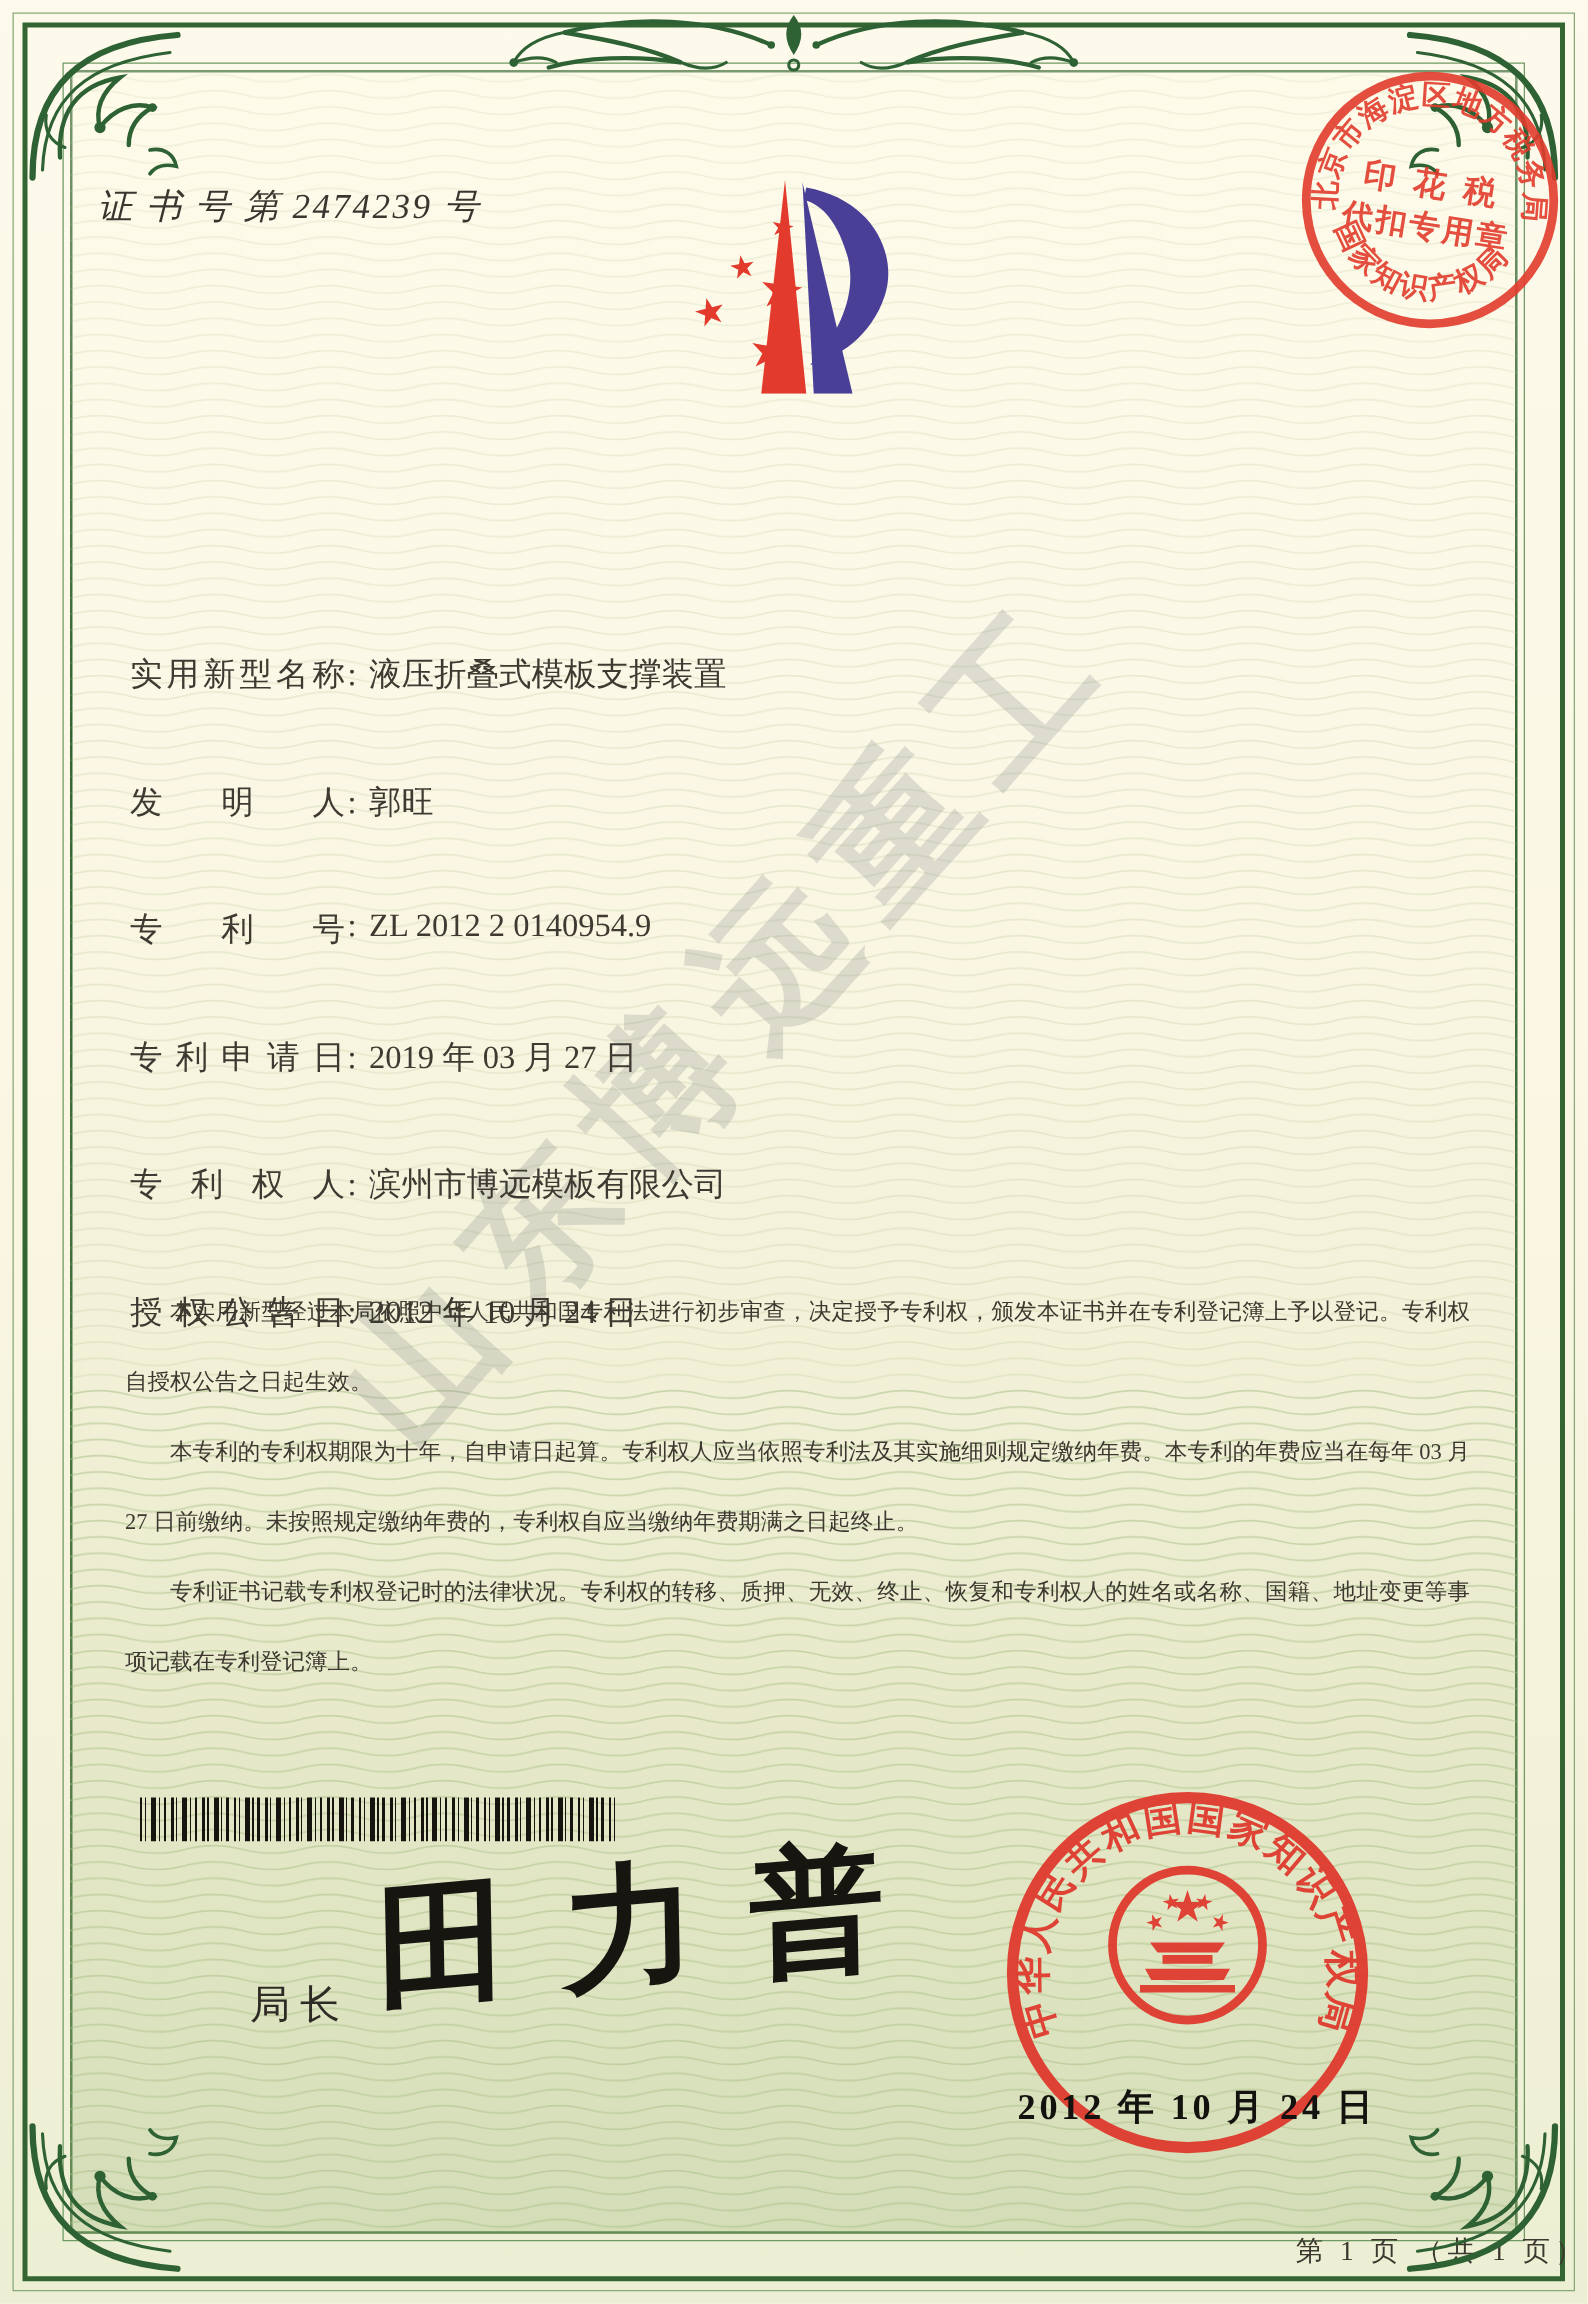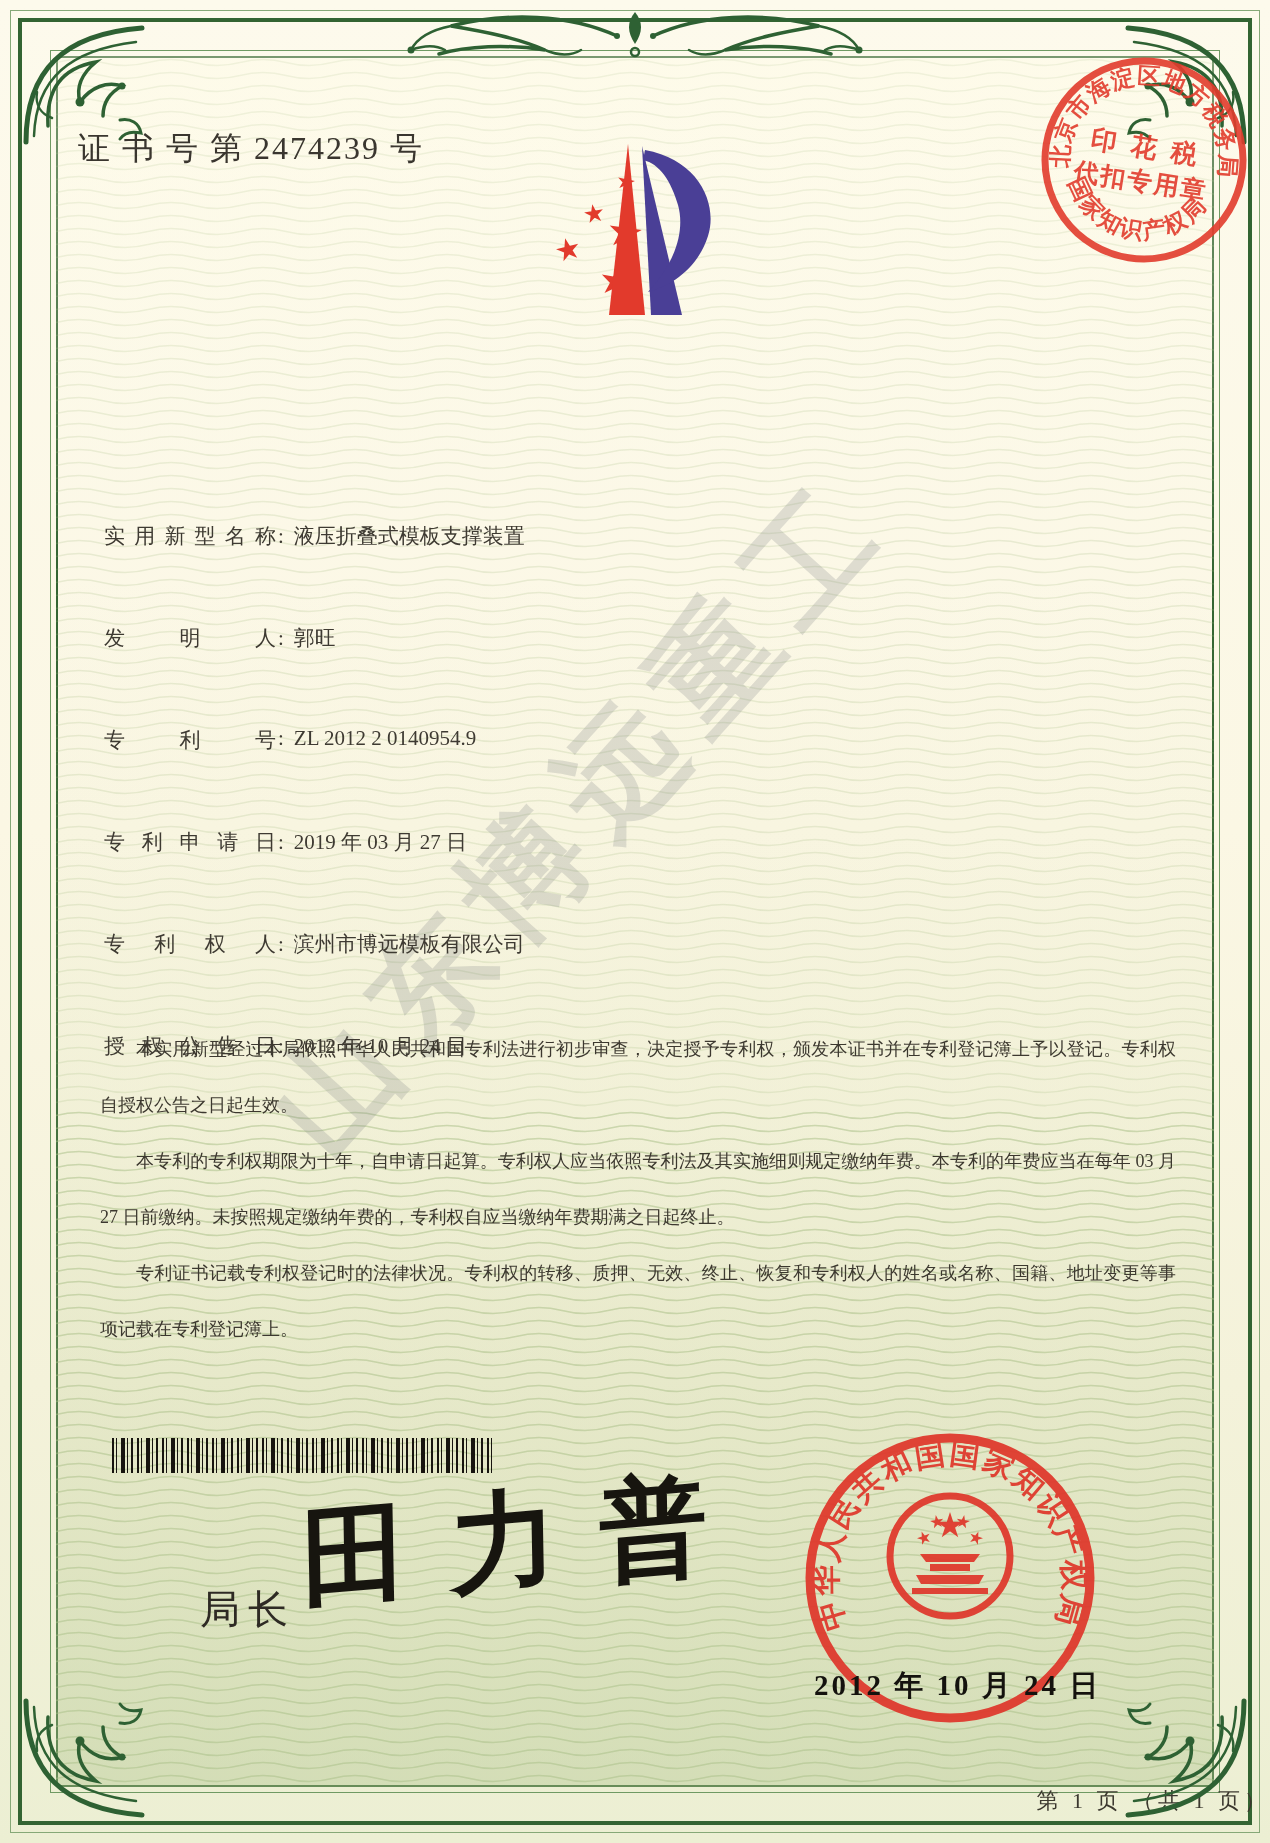--- a/index.html
+++ b/index.html
@@ -26,43 +26,43 @@
   
   .waves{position:absolute;left:56px;top:56px;z-index:0;}
   .tint{position:absolute;inset:56px;z-index:0;
     background:linear-gradient(180deg,rgba(255,252,230,0.35) 0%,rgba(255,252,230,0) 30%,
       rgba(196,210,156,0.12) 62%,rgba(186,202,148,0.30) 85%,rgba(176,196,142,0.42) 100%);}
   
   .watermark{position:absolute;left:110px;top:735px;width:940px;z-index:1;
     text-align:center;font-size:122px;font-weight:700;letter-spacing:20px;
     color:rgba(120,122,126,0.22);transform:rotate(-48deg);white-space:nowrap;}
   
-  .cert-no{position:absolute;left:78px;top:127px;z-index:2;
-    font-size:32px;color:#3a362f;letter-spacing:2px;}
+  .cert-no{position:absolute;left:78px;top:146px;z-index:2;
+    font-size:28px;color:#3a362f;letter-spacing:2px;font-style:italic;}
   .logo{position:absolute;left:498px;top:110px;z-index:2;}
   .tax-stamp{position:absolute;left:1036px;top:52px;z-index:4;transform:rotate(9deg);opacity:.9;}
   .title{position:absolute;left:0;right:0;top:318px;z-index:2;text-align:center;
     font-size:58px;font-weight:bold;color:#34302a;letter-spacing:14px;text-indent:14px;}
   .fields{position:absolute;left:104px;top:0;z-index:2;width:900px;}
-  .frow{position:absolute;left:0;font-size:21px;color:#3e3a32;white-space:nowrap;}
+  .frow{position:absolute;left:0;font-size:26px;color:#3e3a32;white-space:nowrap;}
   .frow .flabel{display:inline-block;width:172px;text-align:justify;text-align-last:justify;vertical-align:top;}
   .frow .fcolon{margin:0 10px 0 2px;}
   .fr0{top:522px;} .fr1{top:624px;} .fr2{top:726px;} .fr3{top:828px;} .fr4{top:930px;} .fr5{top:1032px;}
   .paras{position:absolute;left:100px;top:1021px;width:1076px;z-index:2;
     font-size:18px;line-height:56px;color:#3c382f;text-align:justify;}
   .paras p{margin:0;text-indent:2em;}
   .barcode{position:absolute;left:112px;top:1438px;width:382px;height:35px;z-index:2;
     background-image:repeating-linear-gradient(90deg,
       #17140f 0px,#17140f 2px,transparent 2px,transparent 4px,
       #17140f 4px,#17140f 5px,transparent 5px,transparent 9px,
       #17140f 9px,#17140f 13px,transparent 13px,transparent 15px,
       #17140f 15px,#17140f 16px,transparent 16px,transparent 19px,
       #17140f 19px,#17140f 21px,transparent 21px,transparent 25px);}
   .director{position:absolute;left:200px;top:1582px;z-index:2;
-    font-size:40px;color:#2e2a24;letter-spacing:8px;}
+    font-size:32px;color:#2e2a24;letter-spacing:8px;}
   .signature{position:absolute;left:300px;top:1468px;z-index:2;
     font-size:108px;font-weight:bold;color:#17150f;letter-spacing:42px;white-space:nowrap;
     transform:rotate(-5deg) skewX(-4deg);}
   .seal{position:absolute;left:800px;top:1428px;z-index:3;opacity:.93;}
   .seal-date{position:absolute;left:814px;top:1666px;z-index:4;
     font-size:29px;font-weight:bold;color:#14120e;letter-spacing:3px;white-space:nowrap;}
   .footer{position:absolute;left:0;right:0;top:1786px;z-index:2;text-align:right;
     font-size:22px;color:#3c382f;letter-spacing:4px;}
   svg text{font-family:"Liberation Serif",serif;}
 </style>

